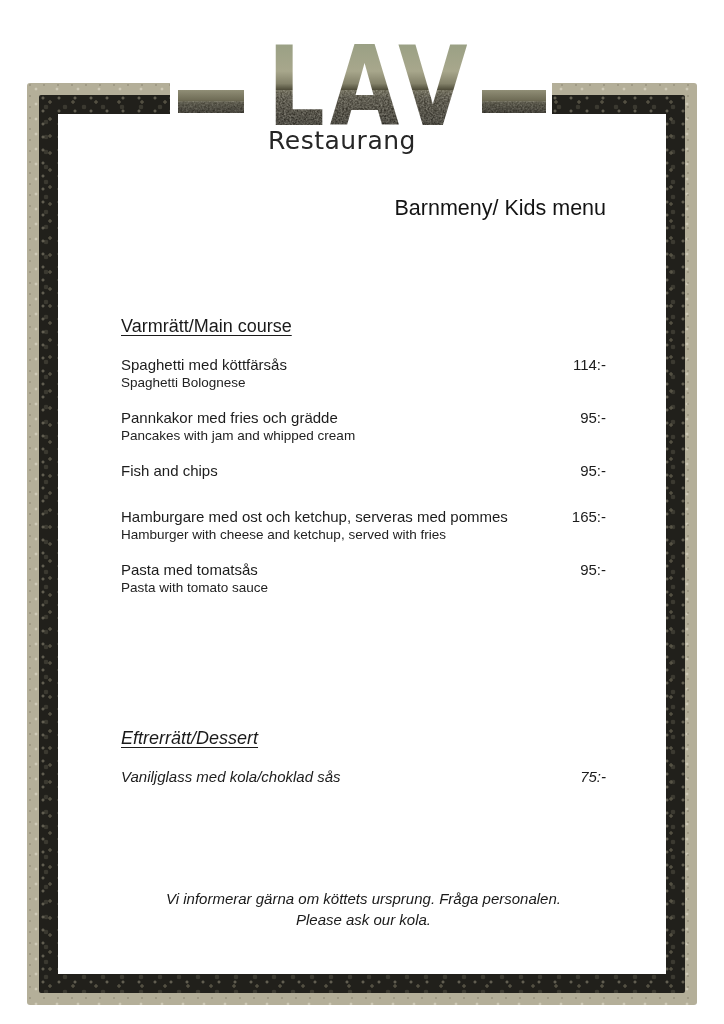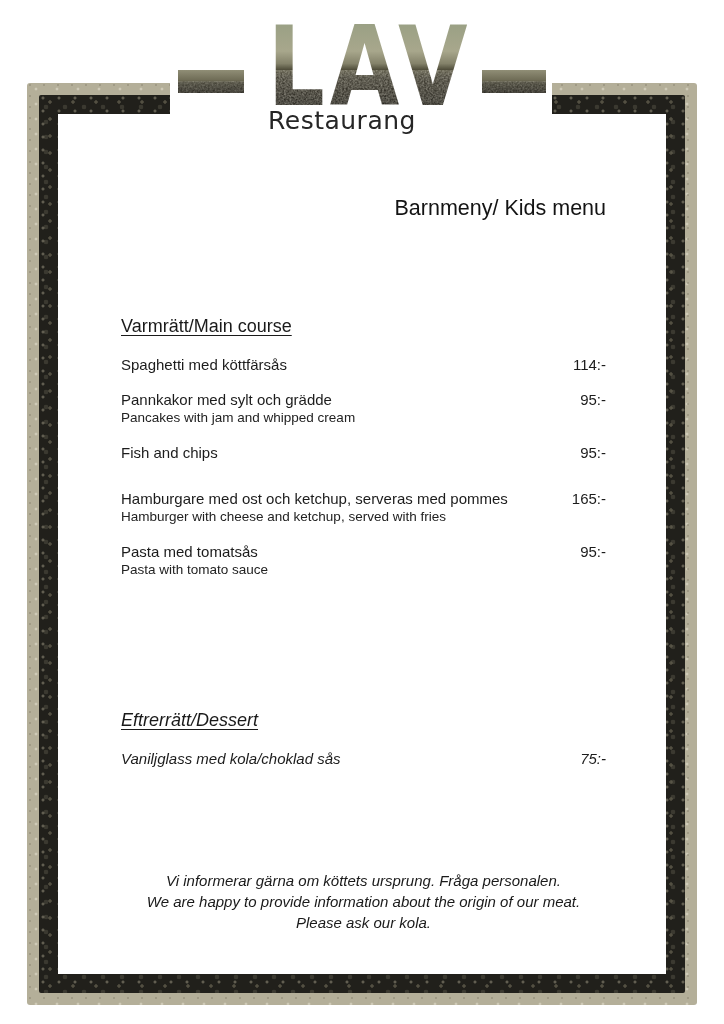--- a/index.html
+++ b/index.html
@@ -21,21 +21,21 @@
     position:absolute;inset:12px;border-radius:2px;
     background-color:#21201b;
     background-image:
       radial-gradient(circle at 4px 3px, rgba(150,145,125,.55) 1.2px, transparent 1.8px),
       radial-gradient(circle at 11px 7px, rgba(95,92,76,.8) 1.4px, transparent 2px),
       radial-gradient(circle at 7px 12px, rgba(62,60,50,.9) 2px, transparent 2.6px);
     background-size:16px 13px,23px 17px,19px 15px;
   }
   .frame-inner{position:absolute;inset:19px;background:#ffffff;}
   
-  .logo-box{position:absolute;left:170px;top:12px;width:382px;height:127px;background:#fff;z-index:5;}
+  .logo-box{position:absolute;left:170px;top:32px;width:382px;height:127px;background:#fff;z-index:5;}
   .logo-box svg{display:block;}
   
   .content{position:absolute;left:121px;top:117px;width:485px;z-index:6;}
   .menu-title{margin-top:78px;text-align:right;font-size:21.5px;line-height:26px;color:#141414;}
   .section-heading{
     font-size:18px;line-height:19px;text-decoration:underline;
     text-underline-offset:3px;margin-bottom:19px;color:#1a1a1a;
   }
   .section-main{margin-top:96px;}
   .section-dessert{margin-top:132px;font-style:italic;}
@@ -114,25 +114,26 @@
 
     <div class="section section-main">
       <div class="section-heading">Varmrätt/Main course</div>
 
       <div class="item">
         <div class="item-line">
           <span class="item-name">Spaghetti med köttfärsås</span>
           <span class="leader"></span>
           <span class="item-price">114:-</span>
         </div>
+        <div class="item-desc">Spaghetti Bolognese</div>
       </div>
 
       <div class="item">
         <div class="item-line">
-          <span class="item-name">Pannkakor med sylt och grädde</span>
+          <span class="item-name">Pannkakor med fries och grädde</span>
           <span class="leader"></span>
           <span class="item-price">95:-</span>
         </div>
         <div class="item-desc">Pancakes with jam and whipped cream</div>
       </div>
 
       <div class="item gap-lg">
         <div class="item-line">
           <span class="item-name">Fish and chips</span>
           <span class="leader"></span>
@@ -166,18 +167,17 @@
         <div class="item-line">
           <span class="item-name">Vaniljglass med kola/choklad sås</span>
           <span class="leader"></span>
           <span class="item-price">75:-</span>
         </div>
       </div>
     </div>
 
     <div class="footer">
       <div>Vi informerar gärna om köttets ursprung. Fråga personalen.</div>
-      <div>We are happy to provide information about the origin of our meat.</div>
       <div>Please ask our kola.</div>
     </div>
 
   </div>
 </div>
 
 </body></html>

